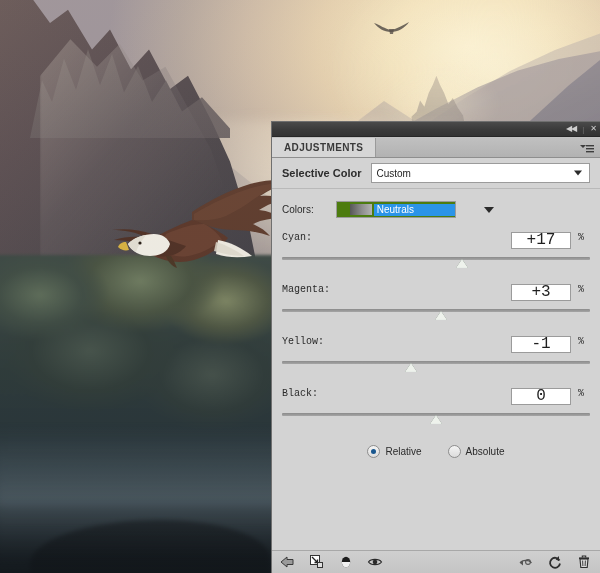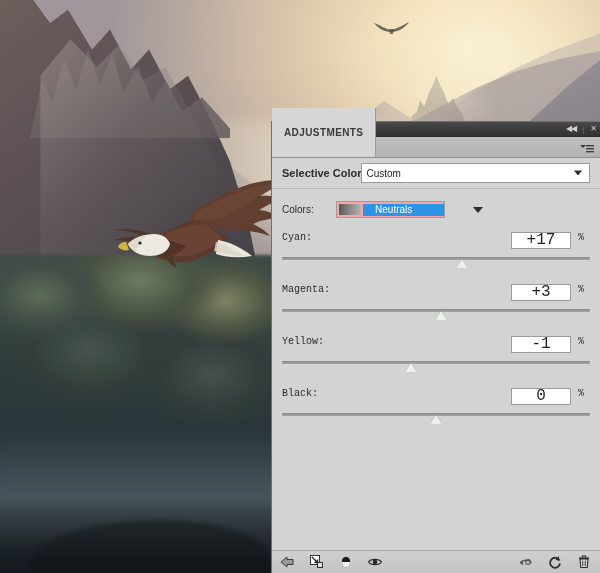--- a/index.html
+++ b/index.html
@@ -151,53 +151,53 @@
     cursor:pointer;user-select:none;font-family:"DejaVu Sans",sans-serif;
   }
   .tb-sep{color:#6d6d6d;font-size:8px;}
 
   .tabstrip{
     height:20px;background:linear-gradient(180deg,#c2c2c2 0%,#b6b6b6 100%);
     display:flex;align-items:flex-end;border-bottom:1px solid #8e8e8e;
     position:relative;
   }
   .tab{
-    height:19px;padding:15px 12px;display:flex;align-items:center;
+    height:19px;padding:0 12px;display:flex;align-items:center;
     background:#d6d6d6;border-right:1px solid #9a9a9a;
     font-size:10px;font-weight:bold;color:#3a3a3a;letter-spacing:.4px;
     cursor:pointer;
   }
   .tabfill{flex:1;background:linear-gradient(180deg,#c0c0c0 0%,#b2b2b2 100%);height:19px;}
   .flyout{
     position:absolute;right:5px;top:4px;width:16px;height:12px;cursor:pointer;
   }
 
   .row-title{
-    height:30px;display:flex;align-items:center;padding:0 10px;
+    height:30px;display:flex;align-items:center;padding:0 10px;gap:10px;
     background:#d3d3d3;border-bottom:1px solid #b9b9b9;
   }
   .adj-name{font-size:11px;font-weight:bold;color:#2d2d2d;white-space:nowrap;}
   .preset-select{
     flex:1;height:18px;background:#fff;border:1px solid #9b9b9b;
     display:flex;align-items:center;padding:0 4px;position:relative;
     font-size:10px;color:#242424;cursor:pointer;
   }
   .caret{
     position:absolute;right:7px;top:50%;transform:translateY(-50%);
     width:0;height:0;border-left:4px solid transparent;border-right:4px solid transparent;
     border-top:5px solid #2b2b2b;
   }
 
   .body{padding:12px 10px 0 10px;}
 
   .colors-row{display:flex;align-items:center;gap:22px;margin-bottom:14px;}
   .lbl{font-size:10px;color:#2a2a2a;}
   .colors-select{
-    width:105px;height:15px;background:#fca5a5;border:1px solid #9b9b9b;
-    display:flex;align-items:center;position:relative;cursor:pointer;padding-left:2px;text-align:center;
+    width:105px;height:15px;background:#4d7c0f;border:1px solid #9b9b9b;
+    display:flex;align-items:center;position:relative;cursor:pointer;padding-left:13px;
   }
   .swatch{
     width:22px;height:11px;margin-right:2px;
     background:linear-gradient(90deg,#575757 0%,#8f8f8f 55%,#b3b3b3 100%);
   }
   .sel-text{
     background:#2b94e8;color:#fff;font-size:10px;padding:0 22px 0 3px;
     height:12px;line-height:12px;flex:1;
   }
   .colors-caret{
@@ -403,20 +403,30 @@
         <span class="slider-label">Black:</span>
         <div class="num-input">0</div>
         <span class="pct">%</span>
       </div>
       <div class="track-wrap">
         <div class="track"></div>
         <div class="thumb" id="thumb3" style="left: 50%;"></div>
       </div>
     </div>
 
+    <div class="radio-row">
+      <div class="radio">
+        <span class="rdot on"></span>
+        <span class="rtext">Relative</span>
+      </div>
+      <div class="radio">
+        <span class="rdot"></span>
+        <span class="rtext">Absolute</span>
+      </div>
+    </div>
 
   </div>
 
   <div class="footer">
     <span class="ficon">
       <svg viewBox="0 0 16 16" width="16" height="16">
         <path d="M7 3 L1 8 L7 13 L7 10.5 L13 10.5 L13 5.5 L7 5.5 Z" fill="#9a9a9a" stroke="#3a3a3a" stroke-width="1"></path>
       </svg>
     </span>
     <span class="ficon">

